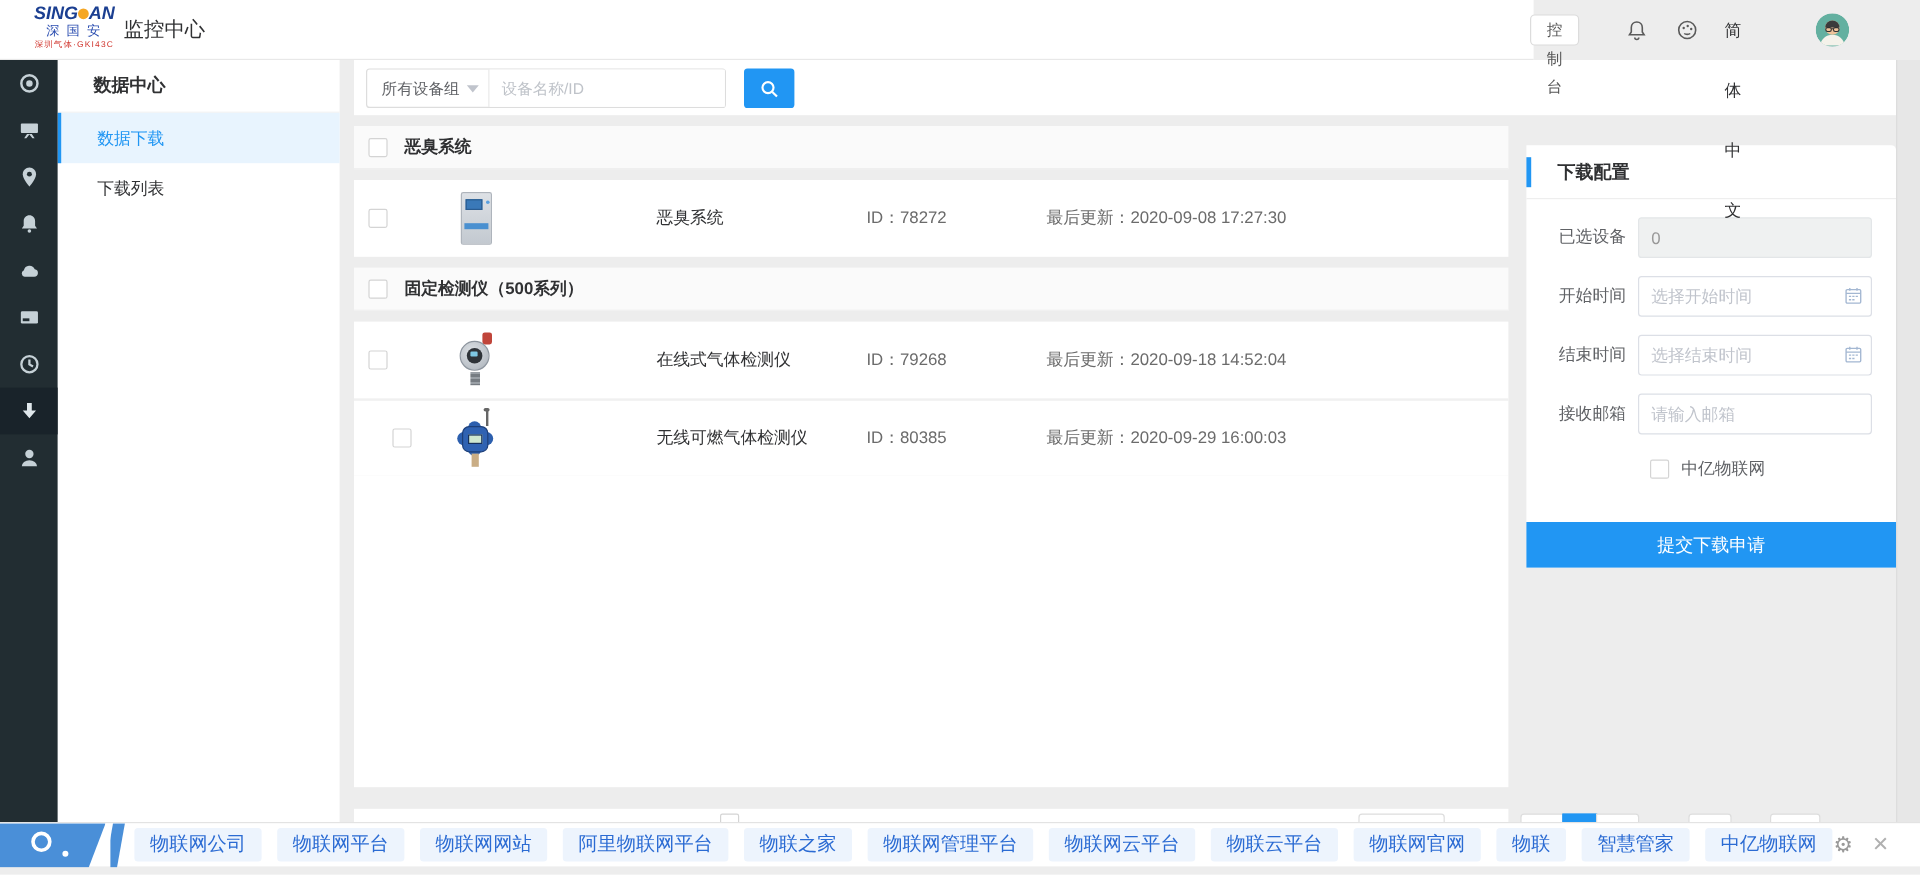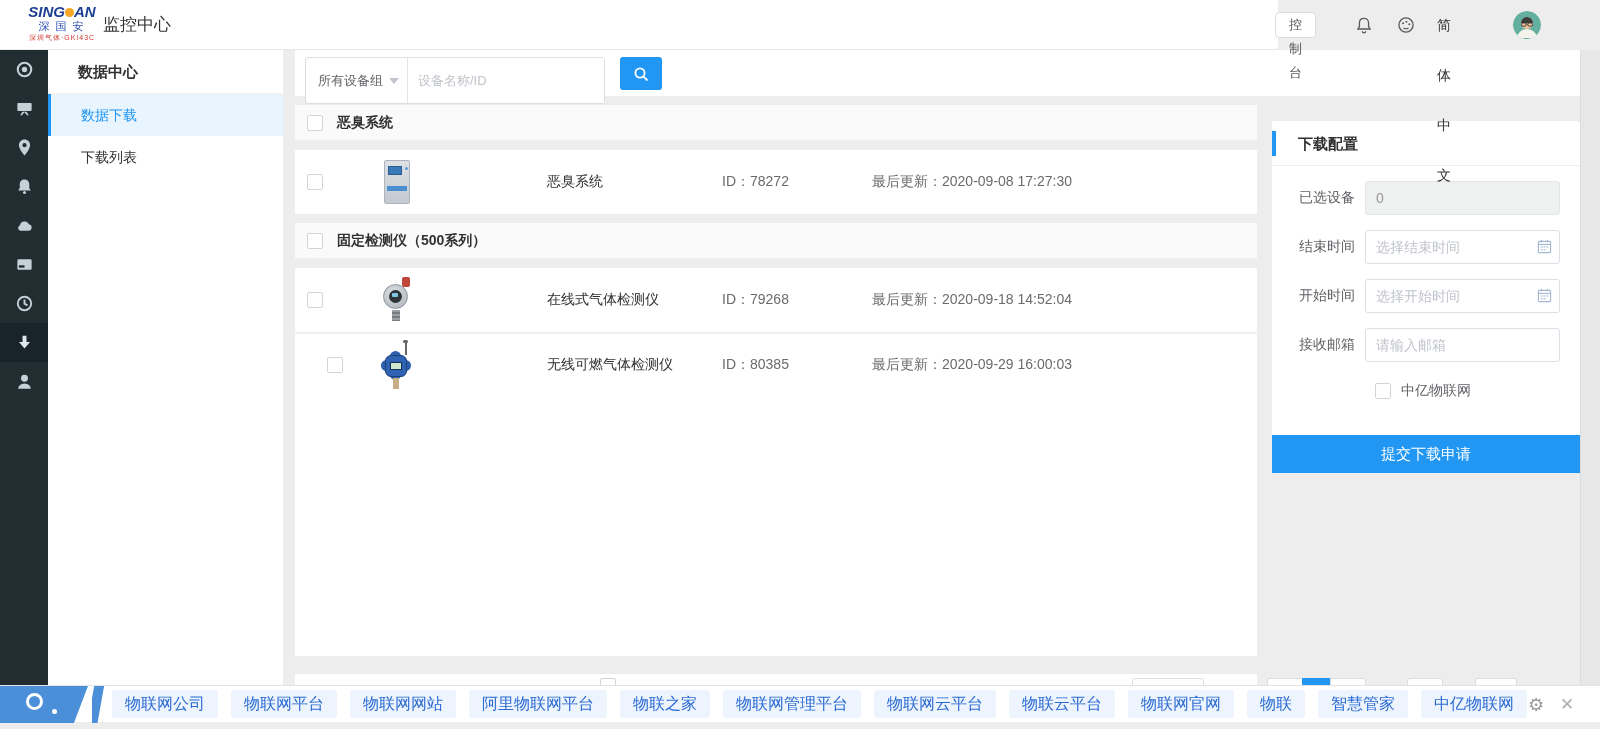--- a/index.html
+++ b/index.html
@@ -26,21 +26,21 @@
   .rail-item svg { width:19px; height:19px; }
 
   
   .sidebar { position:absolute; left:48px; top:50px; width:235px; height:642px; background:#fff; z-index:4; }
   .side-title { height:44px; line-height:44px; padding-left:30px; font-size:15px; font-weight:bold; color:#303133; border-bottom:1px solid #f2f2f2; }
   .side-item { height:42px; line-height:42px; padding-left:30px; font-size:14px; color:#303133; cursor:pointer; border-left:3px solid transparent; }
   .side-item.active { background:#e8f4fe; color:#2196f3; border-left:3px solid #2196f3; }
 
   
   .search-strip { position:absolute; left:295px; top:50px; width:1285px; height:46px; background:#fff; }
-  .combo { position:absolute; left:10px; top:7px; width:300px; height:47px; border:1px solid #ddd; border-radius:3px; background:#fff; display:flex; }
+  .combo { position:absolute; left:10px; top:7px; width:300px; height:33px; border:1px solid #ddd; border-radius:3px; background:#fff; display:flex; }
   .combo-select { width:113px; border-right:1px solid #e4e4e4; display:flex; align-items:center; padding:0 8px 0 12px; font-size:13px; color:#606266; cursor:pointer; }
   .combo-select .caret { margin-left:auto; width:0; height:0; border-left:5px solid transparent; border-right:5px solid transparent; border-top:6px solid #c0c4cc; }
   .combo-input { flex:1; border:none; outline:none; padding:0 10px; font-size:13px; color:#333; }
   .combo-input::placeholder { color:#bfc3c9; }
   .search-btn { position:absolute; left:325px; top:7px; width:42px; height:33px; background:#2196f3; border:none; border-radius:3px; cursor:pointer; display:flex; align-items:center; justify-content:center; }
 
   
   .list-panel { position:absolute; left:295px; top:105px; width:962px; height:551px; display:flex; flex-direction:column; }
   .ghead { height:36px; background:#fafafa; border-bottom:1px solid #efefef; display:flex; align-items:center; }
   .gap { height:9px; }
@@ -296,56 +296,56 @@
     <div class="cfg-title">下载配置</div>
 
     <div class="cfg-row">
       <span class="cfg-label">已选设备</span>
       <span class="cfg-input-wrap">
         <input class="cfg-input" type="text" disabled="" value="0" style="">
       </span>
     </div>
 
     <div class="cfg-row">
+      <span class="cfg-label">开始时间</span>
+      <span class="cfg-input-wrap">
+        <input class="cfg-input" type="text" placeholder="选择开始时间" style="">
+        <svg class="cal-ico" width="15" height="15" viewBox="0 0 16 16" fill="none" stroke="#a3b7d2" stroke-width="1.2">
+          <rect x="1.5" y="2.5" width="13" height="12" rx="1"></rect>
+            <line x1="1.5" y1="5.8" x2="14.5" y2="5.8"></line>
+            <line x1="4.8" y1="1" x2="4.8" y2="3.6"></line>
+            <line x1="11.2" y1="1" x2="11.2" y2="3.6"></line>
+          <line x1="4" y1="8.5" x2="6" y2="8.5"></line>
+            <line x1="7" y1="8.5" x2="9" y2="8.5"></line>
+            <line x1="10" y1="8.5" x2="12" y2="8.5"></line>
+            <line x1="4" y1="11.5" x2="6" y2="11.5"></line>
+            <line x1="7" y1="11.5" x2="9" y2="11.5"></line>
+        </svg>
+      </span>
+    </div>
+
+    <div class="cfg-row">
       <span class="cfg-label">结束时间</span>
       <span class="cfg-input-wrap">
         <input class="cfg-input" type="text" placeholder="选择结束时间" style="">
         <svg class="cal-ico" width="15" height="15" viewBox="0 0 16 16" fill="none" stroke="#a3b7d2" stroke-width="1.2">
           <rect x="1.5" y="2.5" width="13" height="12" rx="1"></rect>
             <line x1="1.5" y1="5.8" x2="14.5" y2="5.8"></line>
             <line x1="4.8" y1="1" x2="4.8" y2="3.6"></line>
             <line x1="11.2" y1="1" x2="11.2" y2="3.6"></line>
           <line x1="4" y1="8.5" x2="6" y2="8.5"></line>
             <line x1="7" y1="8.5" x2="9" y2="8.5"></line>
             <line x1="10" y1="8.5" x2="12" y2="8.5"></line>
             <line x1="4" y1="11.5" x2="6" y2="11.5"></line>
             <line x1="7" y1="11.5" x2="9" y2="11.5"></line>
         </svg>
       </span>
     </div>
 
     <div class="cfg-row">
-      <span class="cfg-label">开始时间</span>
-      <span class="cfg-input-wrap">
-        <input class="cfg-input" type="text" placeholder="选择开始时间" style="">
-        <svg class="cal-ico" width="15" height="15" viewBox="0 0 16 16" fill="none" stroke="#a3b7d2" stroke-width="1.2">
-          <rect x="1.5" y="2.5" width="13" height="12" rx="1"></rect>
-            <line x1="1.5" y1="5.8" x2="14.5" y2="5.8"></line>
-            <line x1="4.8" y1="1" x2="4.8" y2="3.6"></line>
-            <line x1="11.2" y1="1" x2="11.2" y2="3.6"></line>
-          <line x1="4" y1="8.5" x2="6" y2="8.5"></line>
-            <line x1="7" y1="8.5" x2="9" y2="8.5"></line>
-            <line x1="10" y1="8.5" x2="12" y2="8.5"></line>
-            <line x1="4" y1="11.5" x2="6" y2="11.5"></line>
-            <line x1="7" y1="11.5" x2="9" y2="11.5"></line>
-        </svg>
-      </span>
-    </div>
-
-    <div class="cfg-row">
       <span class="cfg-label">接收邮箱</span>
       <span class="cfg-input-wrap">
         <input class="cfg-input" type="text" placeholder="请输入邮箱" style="">
       </span>
     </div>
 
     <div class="remember-row">
       <span class="cb"></span>
       <span class="remember-label">中亿物联网</span>
     </div>

